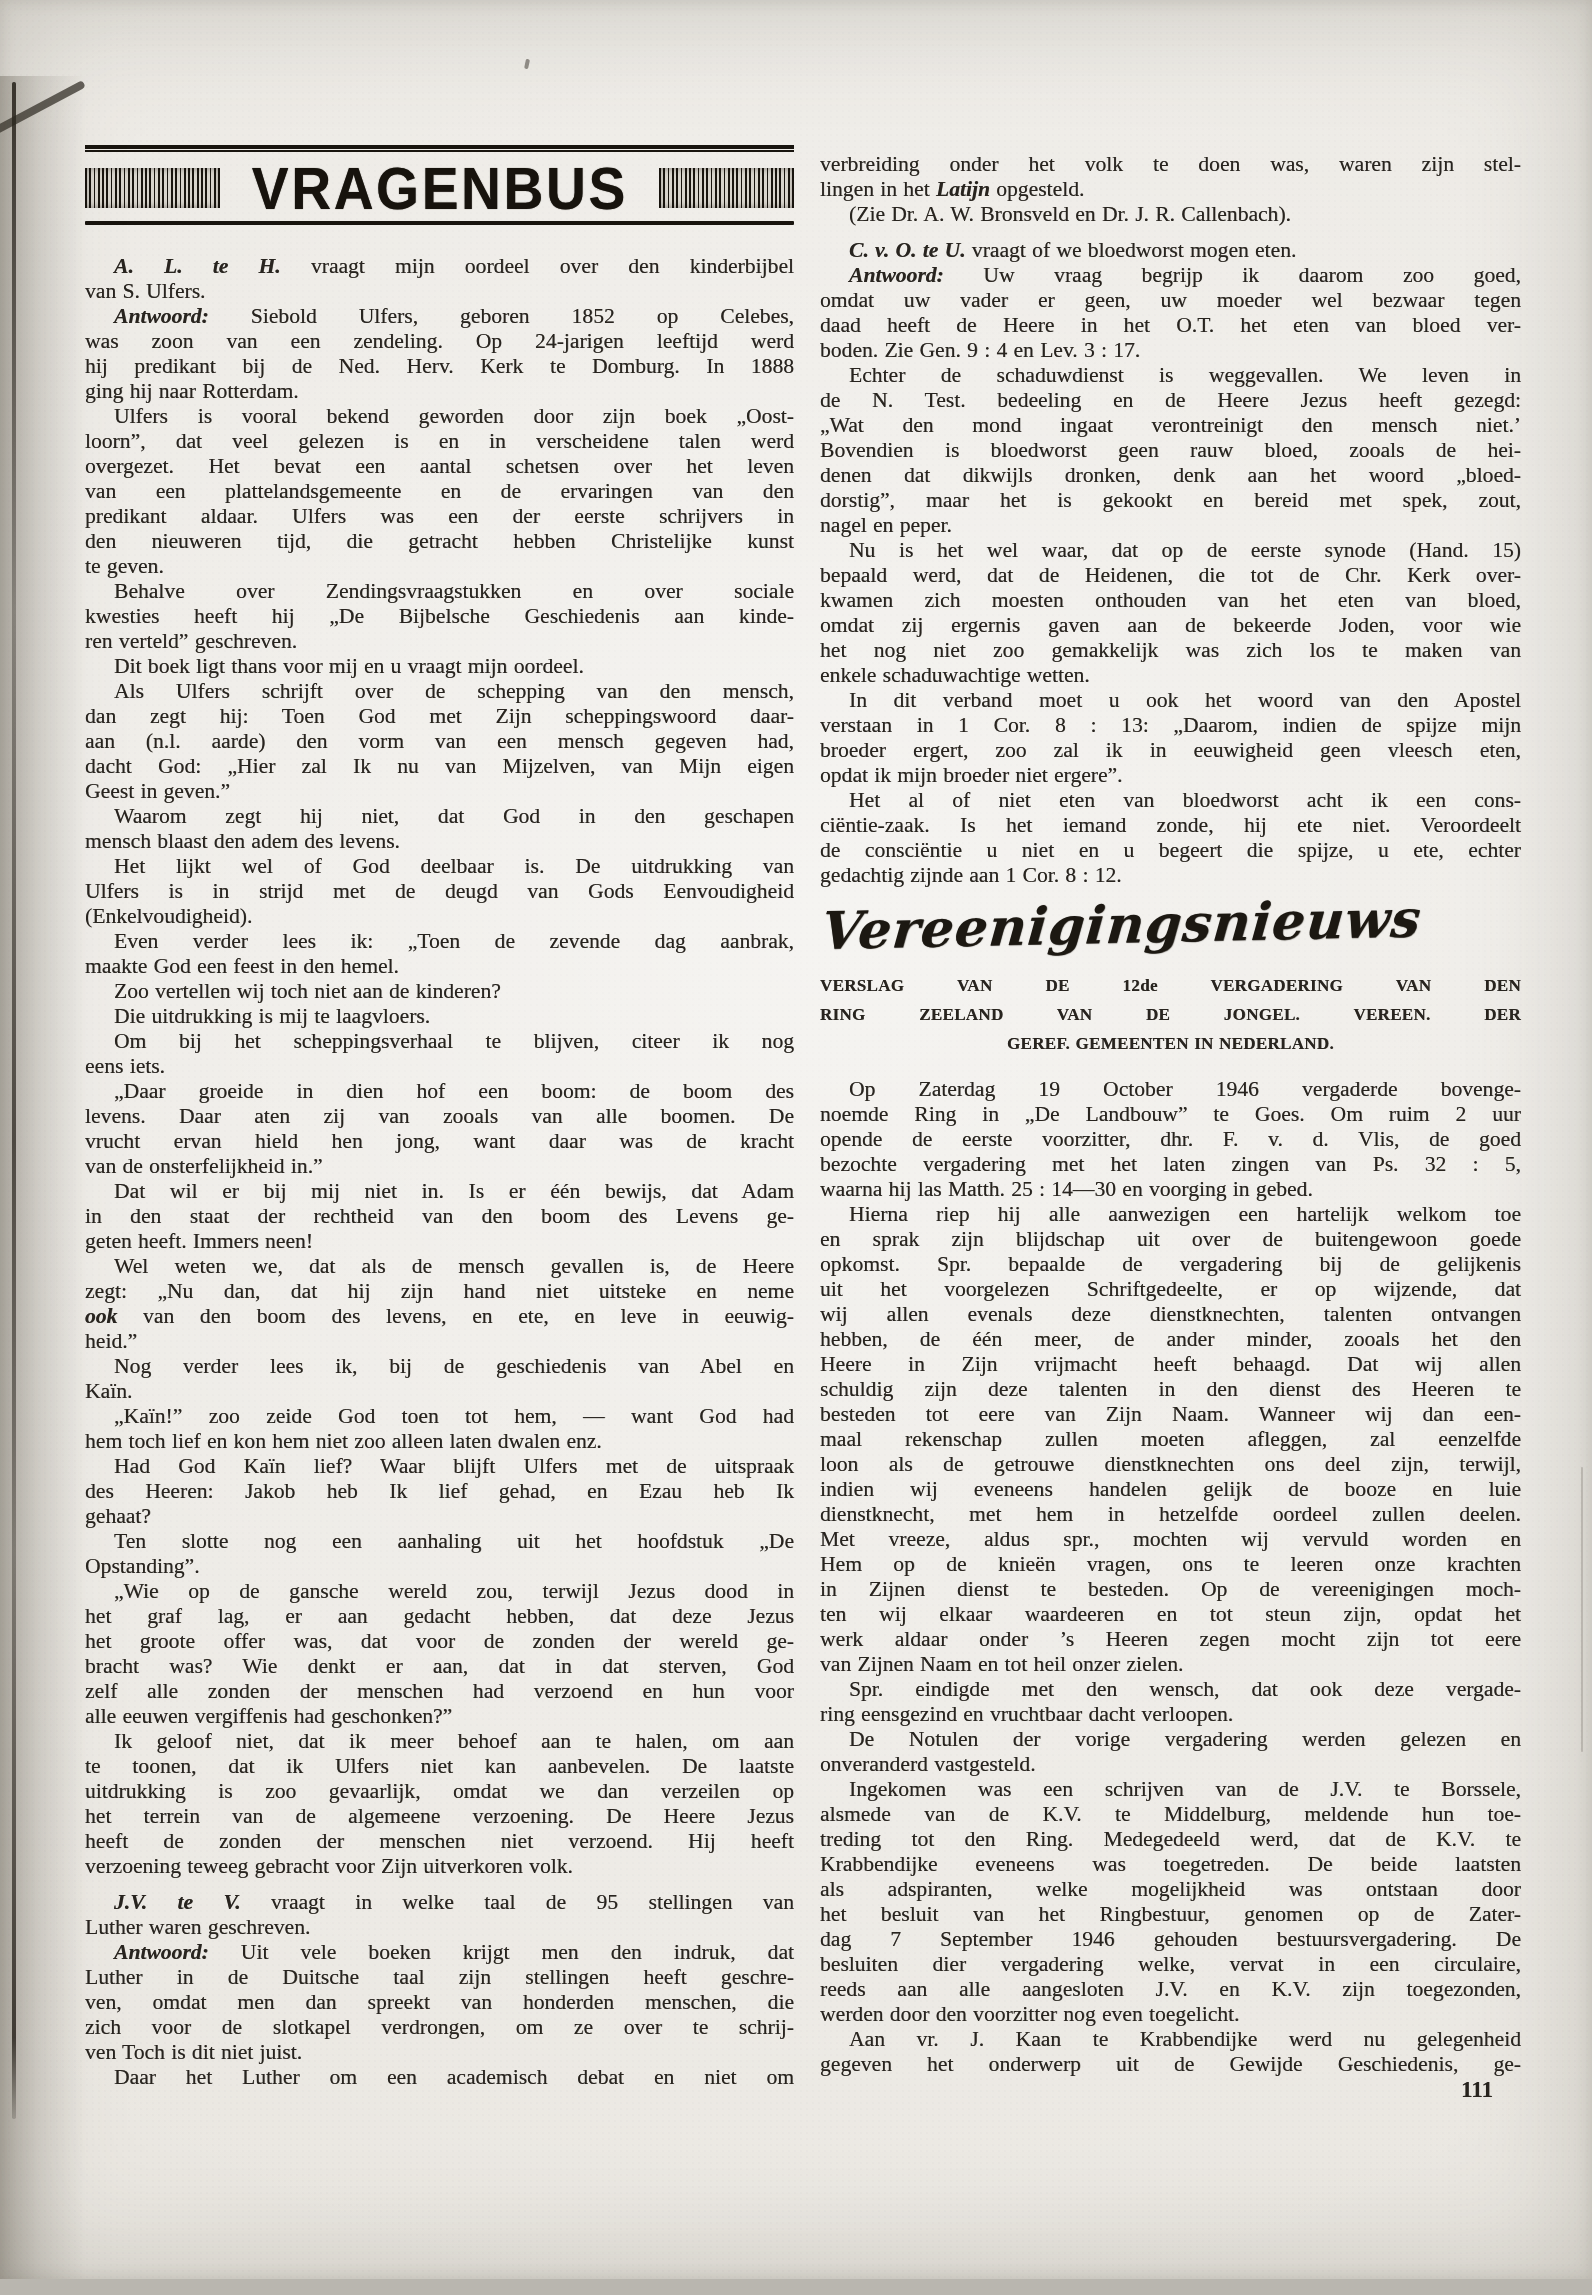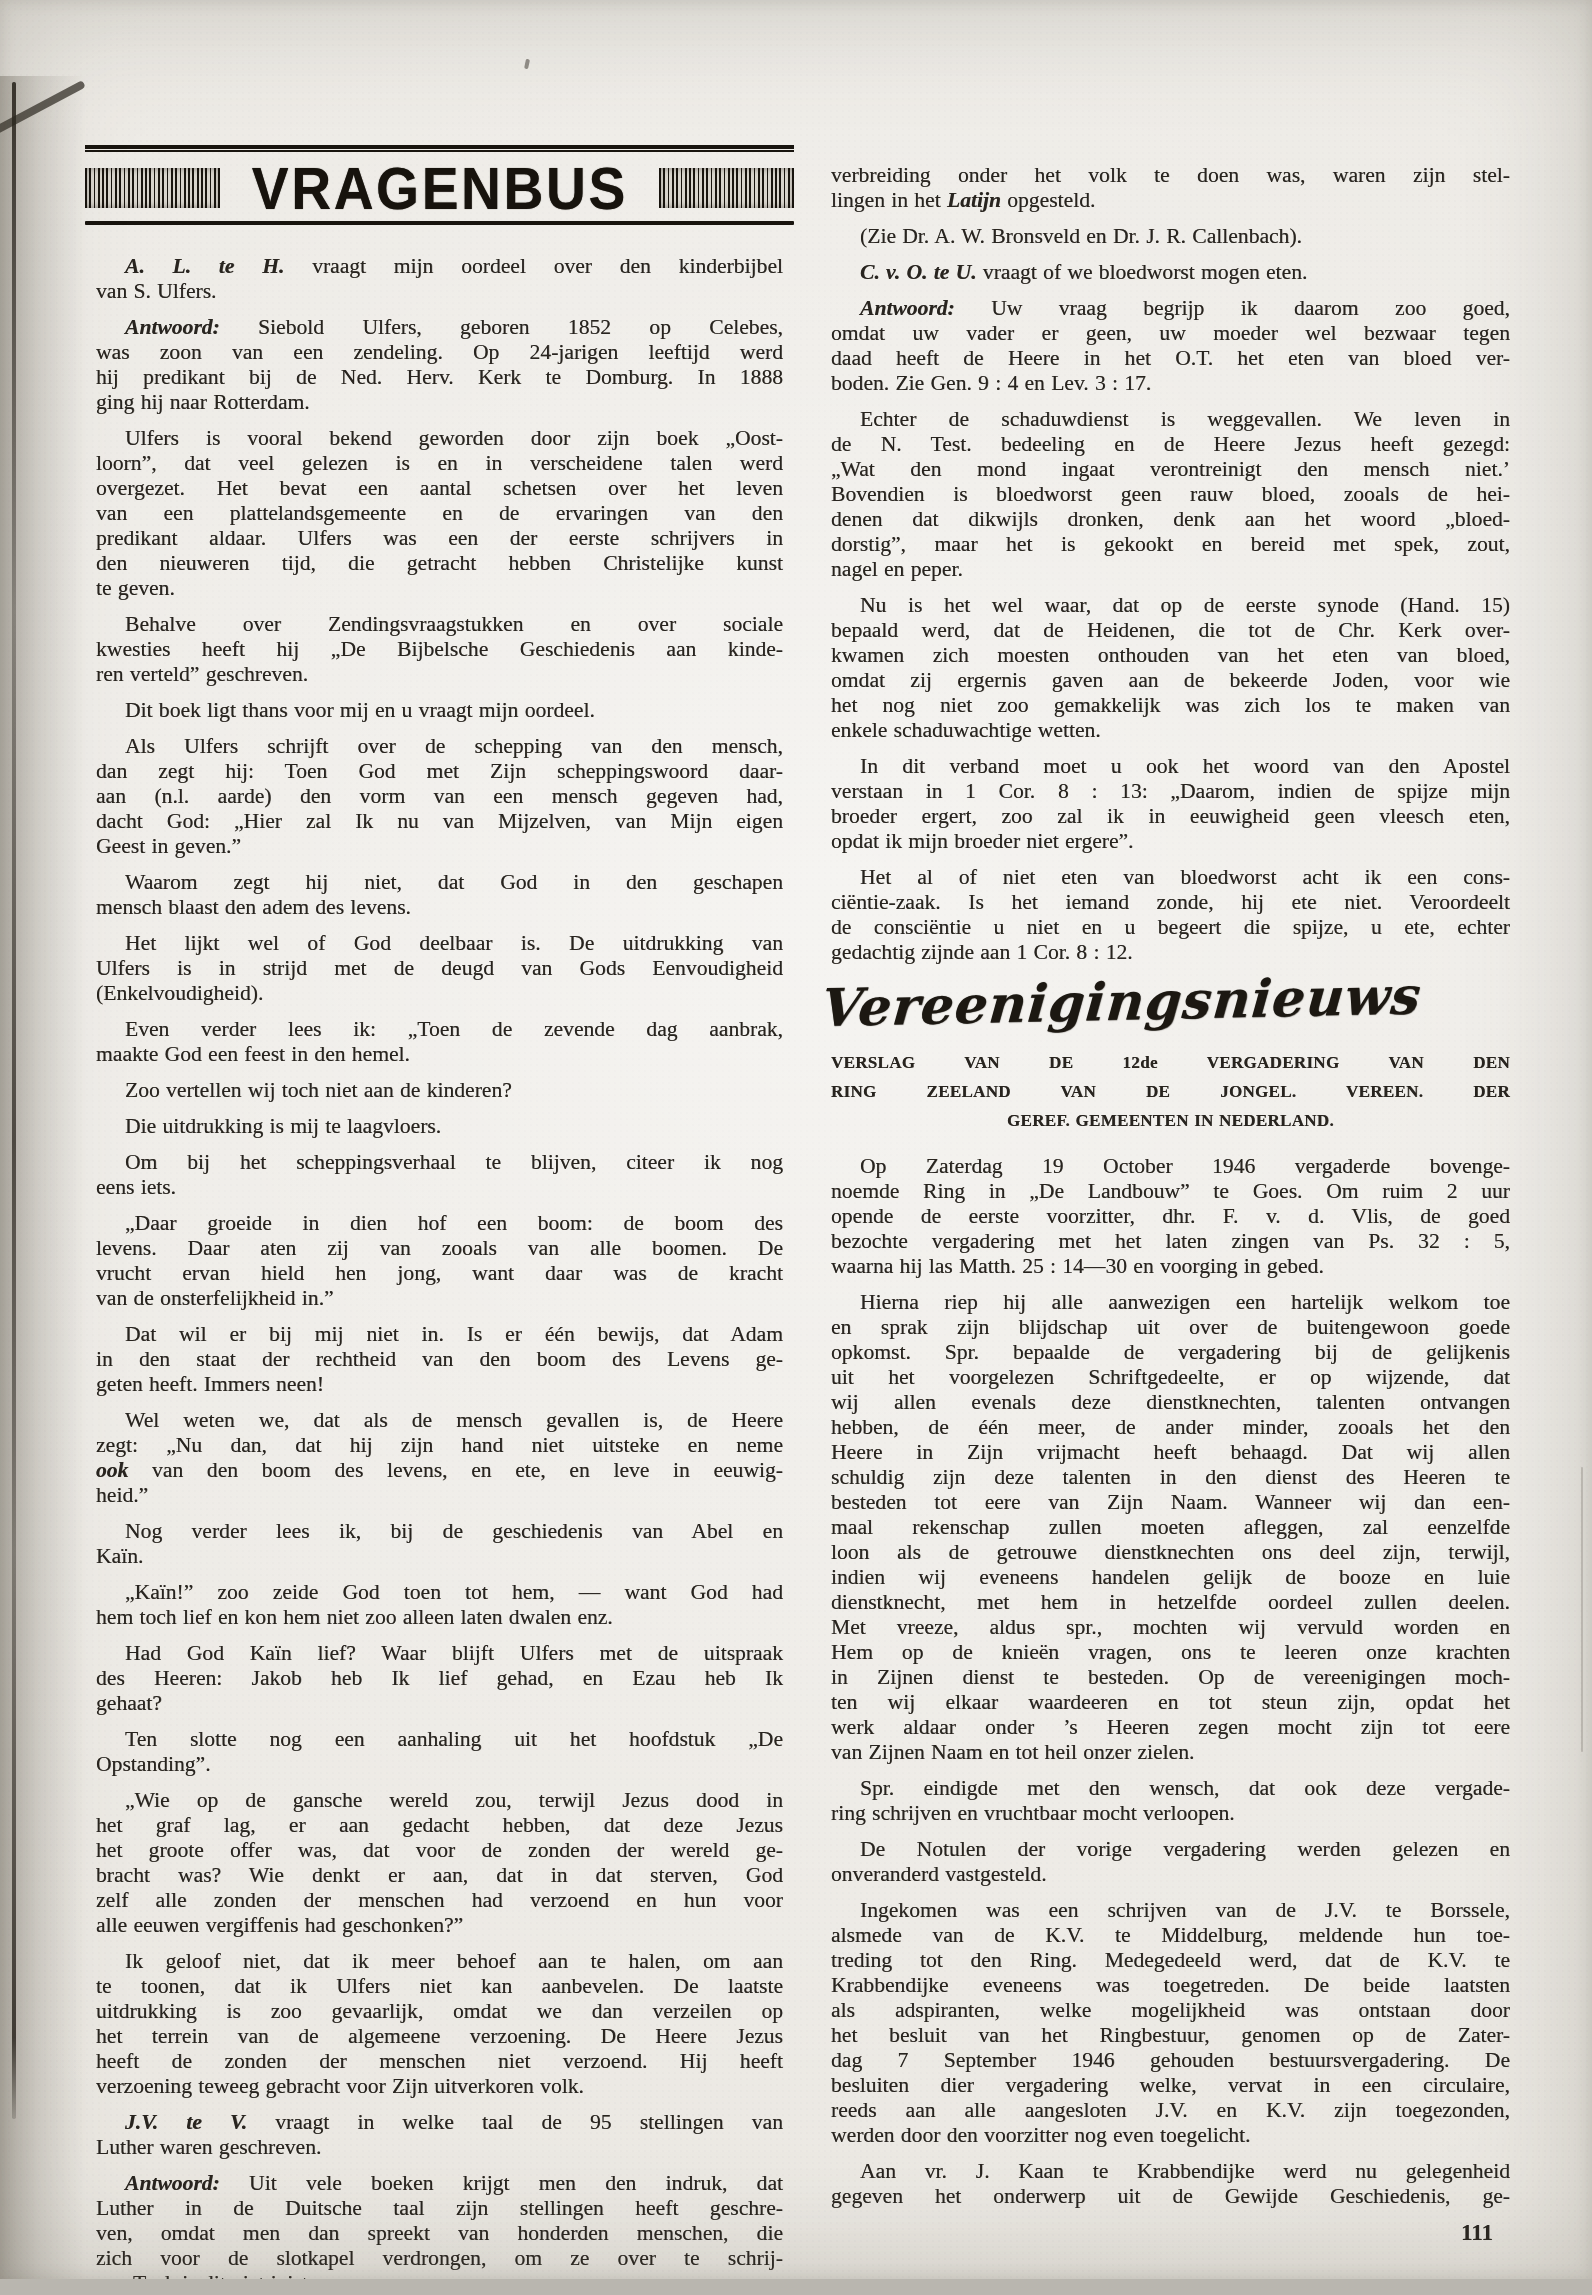--- a/index.html
+++ b/index.html
@@ -40,21 +40,21 @@
   .hatch{width:135px; height:40px;
     background:repeating-linear-gradient(90deg,#19150f 0 1.7px, #d8d4cc 1.7px 4.3px);
     box-shadow:inset 0 0 7px rgba(20,16,10,.45);}
   .mast-title{margin:0; font-family:"Liberation Sans", sans-serif; font-weight:700;
     font-size:57px; line-height:41px; letter-spacing:2.6px; color:#17130d;
     transform:scale(.97,1.04); text-shadow:0 0 0.9px rgba(23,19,13,.8);}
   .rule-bottom{height:4.3px; background:#18140e; margin-top:12px; margin-bottom:29px; border-radius:0.9px;}
   
   .textflow{font-size:21.6px; line-height:25px;
     text-shadow:0.3px 0.3px 0.5px rgba(40,36,31,.55); word-spacing:.04em;}
-  .para{margin:11px;}
+  .para{margin:0;}
   .para.gap{margin-top:11.2px;}
   .para.indent .line:first-child{text-indent:29px;}
   .line{text-align:justify; text-align-last:justify;}
   .line.end-left{text-align-last:left;}
   .line.end-center{text-align-last:center;}
   b{font-weight:700;font-style:italic;}
   
   .script-heading{margin:14px 0 12px 1.7px; font-family:"DejaVu Serif", serif;
     font-style:italic; font-weight:700; font-size:52px; line-height:57px; color:#1c1812;
     transform:skewX(-6deg) rotate(-1.2deg); transform-origin:left center;
@@ -291,21 +291,21 @@
           <div class="line">dienstknecht, met hem in hetzelfde oordeel zullen deelen.</div>
           <div class="line">Met vreeze, aldus spr., mochten wij vervuld worden en</div>
           <div class="line">Hem op de knieën vragen, ons te leeren onze krachten</div>
           <div class="line">in Zijnen dienst te besteden. Op de vereenigingen moch-</div>
           <div class="line">ten wij elkaar waardeeren en tot steun zijn, opdat het</div>
           <div class="line">werk aldaar onder ’s Heeren zegen mocht zijn tot eere</div>
           <div class="line end-left">van Zijnen Naam en tot heil onzer zielen.</div>
         </div>
         <div class="para indent">
           <div class="line">Spr. eindigde met den wensch, dat ook deze vergade-</div>
-          <div class="line end-left">ring schrijven en vruchtbaar mocht verloopen.</div>
+          <div class="line end-left">ring eensgezind en vruchtbaar dacht verloopen.</div>
         </div>
         <div class="para indent">
           <div class="line">De Notulen der vorige vergadering werden gelezen en</div>
           <div class="line end-left">onveranderd vastgesteld.</div>
         </div>
         <div class="para indent">
           <div class="line">Ingekomen was een schrijven van de J.V. te Borssele,</div>
           <div class="line">alsmede van de K.V. te Middelburg, meldende hun toe-</div>
           <div class="line">treding tot den Ring. Medegedeeld werd, dat de K.V. te</div>
           <div class="line">Krabbendijke eveneens was toegetreden. De beide laatsten</div>

